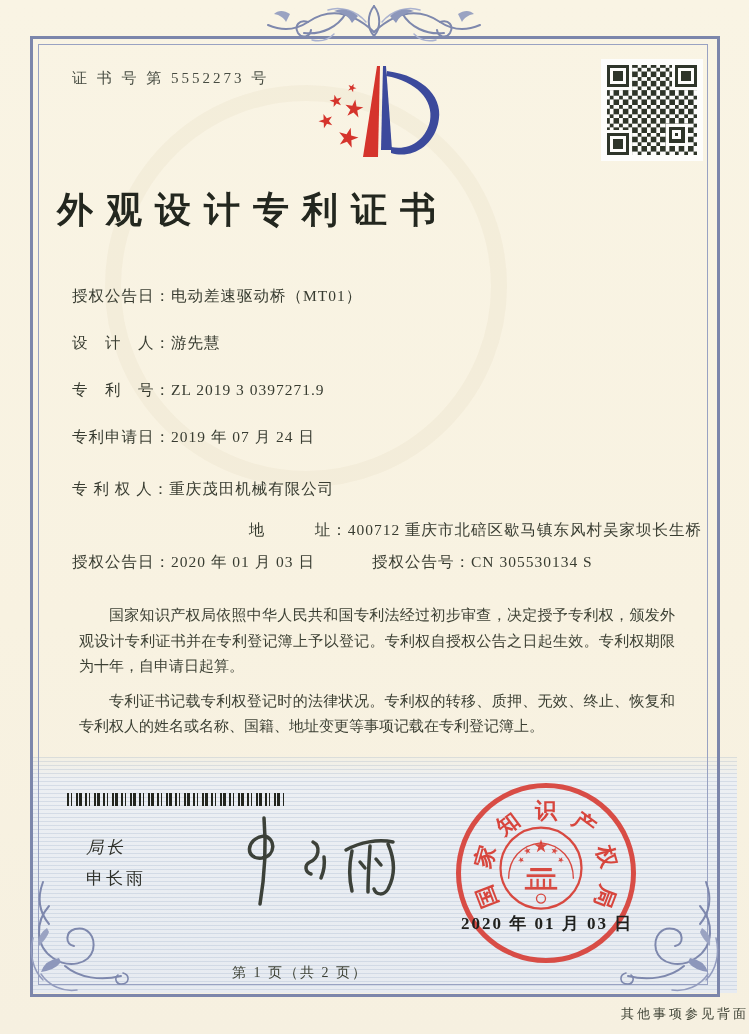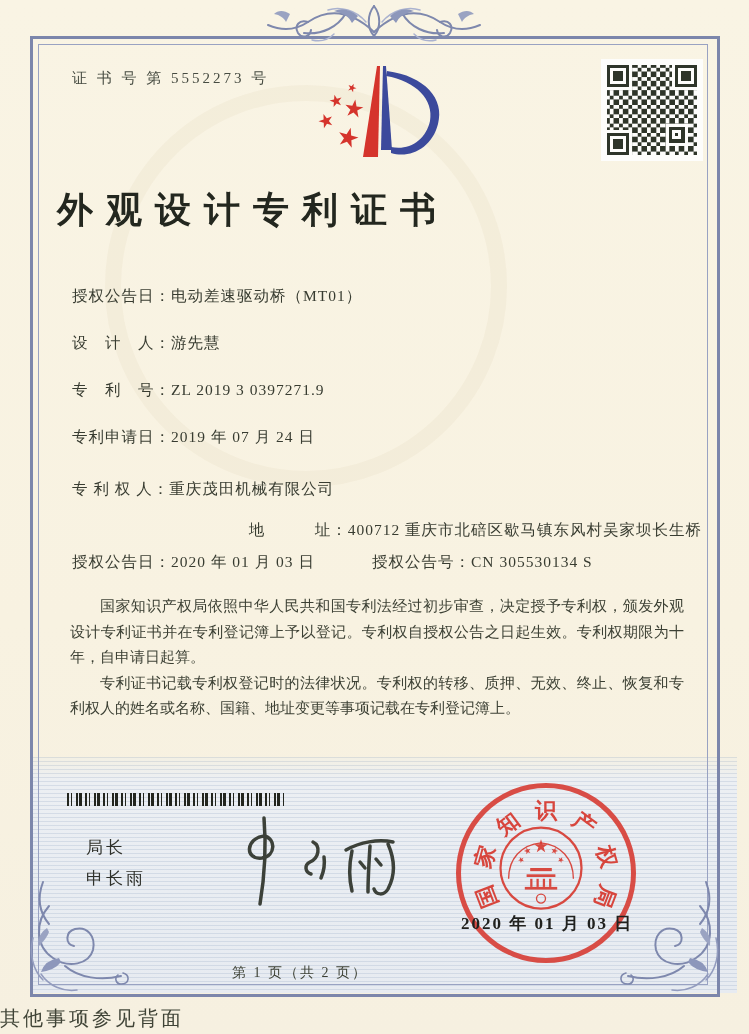--- a/index.html
+++ b/index.html
@@ -26,40 +26,40 @@
   .title{left:0;top:186px;width:633px;text-align:left;font-size:36px;font-weight:700;
          letter-spacing:13px;color:#23271f;text-indent:13px;margin-left:44px;}
 
   .fieldrow{left:72px;width:630px;font-size:15.5px;color:#383c31;letter-spacing:1px;white-space:nowrap;}
   .f0{top:286px;} .f1{top:333px;} .f2{top:380px;} .f3{top:427px;} .f4{top:479px;} .f5{top:520px;text-align:right;}
   .grantrow{top:552px;}
   .grant2{position:absolute;left:300px;top:0;white-space:nowrap;}
 
   .paras{left:70px;top:594px;width:614px;font-size:15px;line-height:25.5px;color:#3c4034;
          font-family:"Liberation Serif","DejaVu Serif",serif;}
-  .paras p{margin:0;text-indent:2em;text-align:justify;}
+  .paras p{margin:9px;text-indent:2em;text-align:justify;}
 
   .barcode{left:67px;top:793px;width:217px;height:13px;
     background:repeating-linear-gradient(90deg,#23261f 0 2px,transparent 2px 4px,#23261f 4px 5px,
       transparent 5px 9px,#23261f 9px 11px,transparent 11px 12px,#23261f 12px 15px,transparent 15px 18px);}
 
-  .sig-role{left:86px;top:836px;font-size:17px;letter-spacing:3px;color:#2f312b;font-family:"Liberation Sans","DejaVu Sans",sans-serif;}
+  .sig-role{left:86px;top:836px;font-size:17px;letter-spacing:3px;color:#2f312b;font-family:"Liberation Sans","DejaVu Sans",sans-serif;font-style:italic;}
   .sig-name{left:86px;top:867px;font-size:17px;letter-spacing:3px;color:#2f312b;font-family:"Liberation Sans","DejaVu Sans",sans-serif;}
 
   
   .seal{left:456px;top:783px;width:180px;height:180px;}
   .seal-ring{position:absolute;left:0;top:0;width:170px;height:170px;border:5px solid rgba(214,55,46,0.88);border-radius:50%;}
   .seal-char{position:absolute;left:50%;top:50%;width:24px;margin-left:-12px;margin-top:-14px;
              text-align:center;font-size:22px;font-weight:700;color:rgba(214,55,46,0.92);
              font-family:"Liberation Serif","DejaVu Serif",serif;}
   .seal-date{left:452px;top:912px;width:190px;text-align:center;font-size:17px;letter-spacing:2px;
              color:#20211e;font-weight:600;}
 
   .page-footer{left:0;top:964px;width:600px;text-align:center;font-size:14px;color:#3c4034;letter-spacing:2px;}
-  .back-note{left:0;top:1005px;width:749px;text-align:left;font-size:20px;color:#3f4336;letter-spacing:3px;}
+  .back-note{left:0;top:1005px;width:749px;text-align:right;font-size:13px;color:#3f4336;letter-spacing:3px;}
 
   .qr-card{left:601px;top:59px;width:102px;height:102px;background:#fdfdfb;}
   .qr-card svg{position:absolute;left:6px;top:6px;}
 
   svg{display:block;}
 </style>
 </head>
 <body>
 
 <div class="page">

